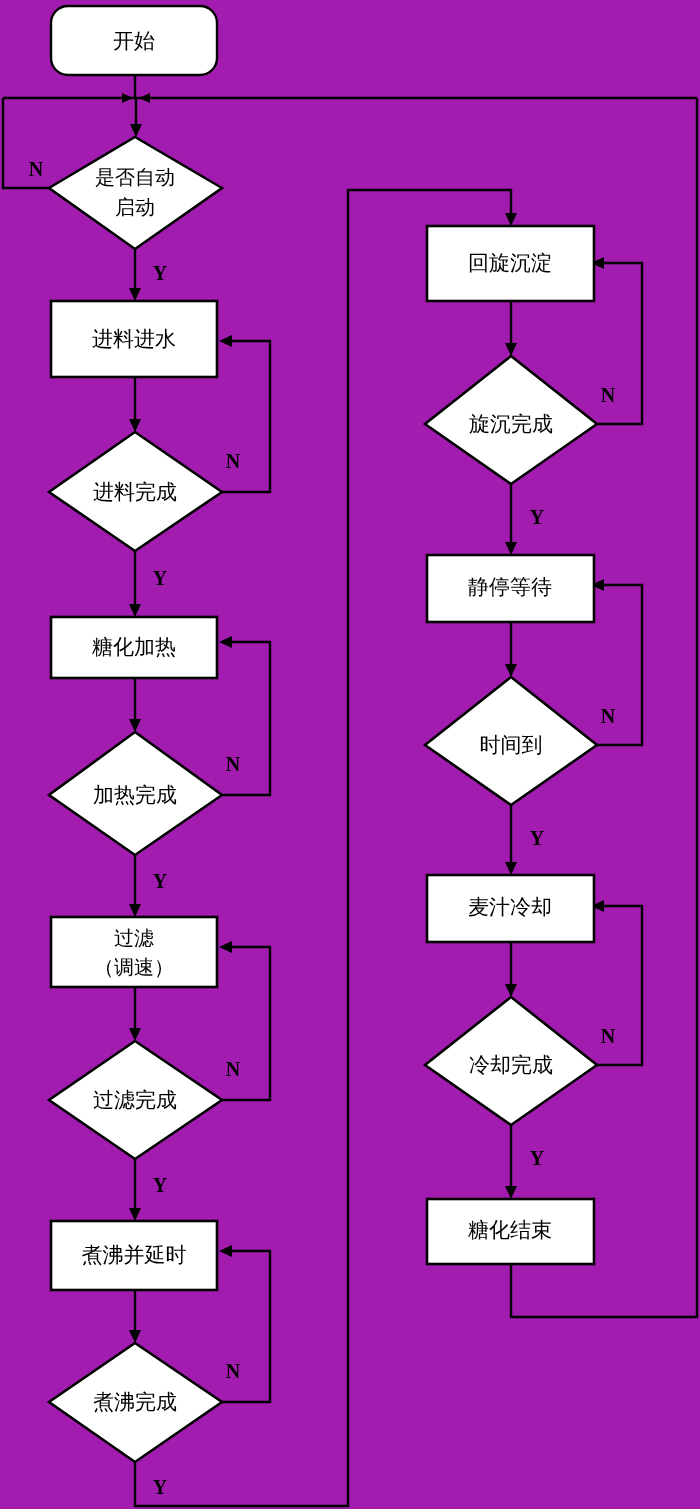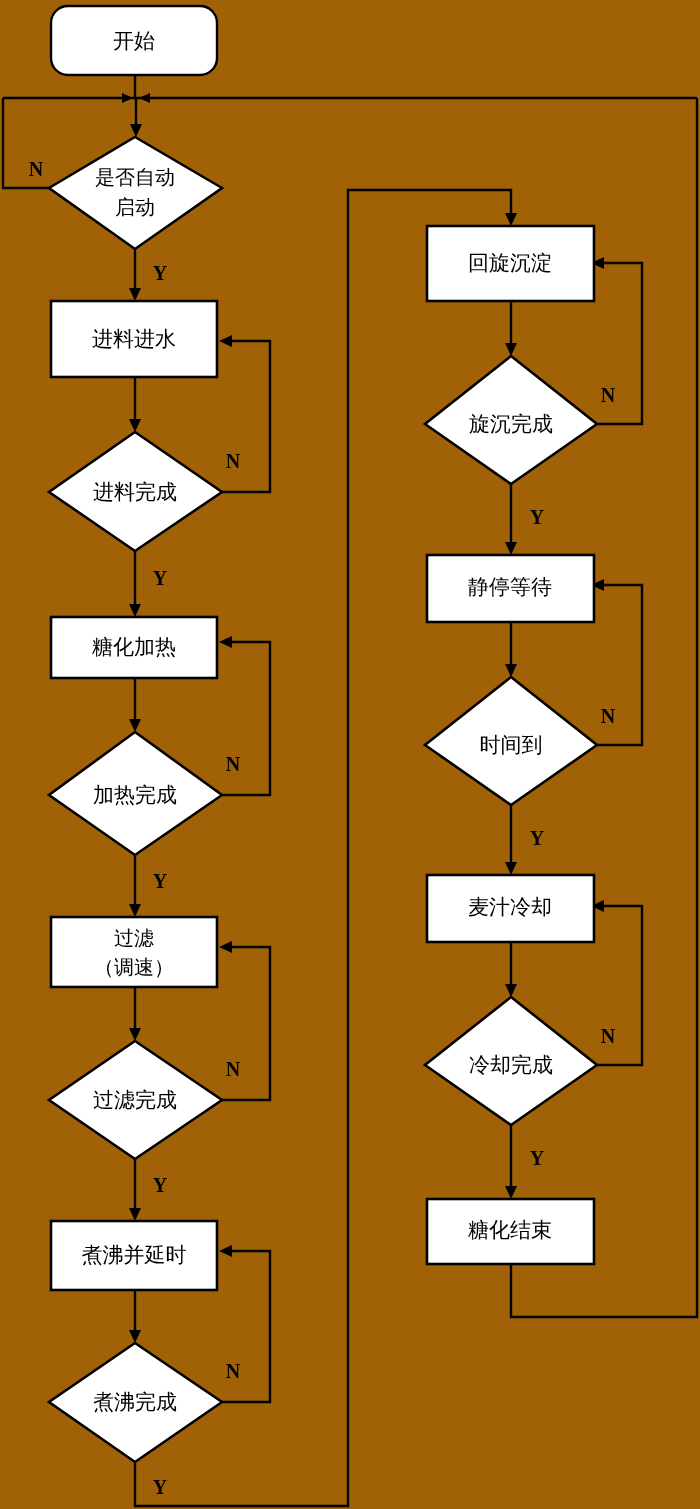--- a/index.html
+++ b/index.html
@@ -8,21 +8,21 @@
     padding: 0;
     background: #ffffff;
   }
   body {
     font-family: "Liberation Sans", "DejaVu Sans", sans-serif;
   }
   #flow-root {
     position: relative;
     width: 700px;
     height: 1509px;
-    background: #a16207;
+    background: #a21caf;
     overflow: hidden;
   }
   svg#flow-svg {
     position: absolute;
     left: 0;
     top: 0;
     width: 700px;
     height: 1509px;
     display: block;
   }

